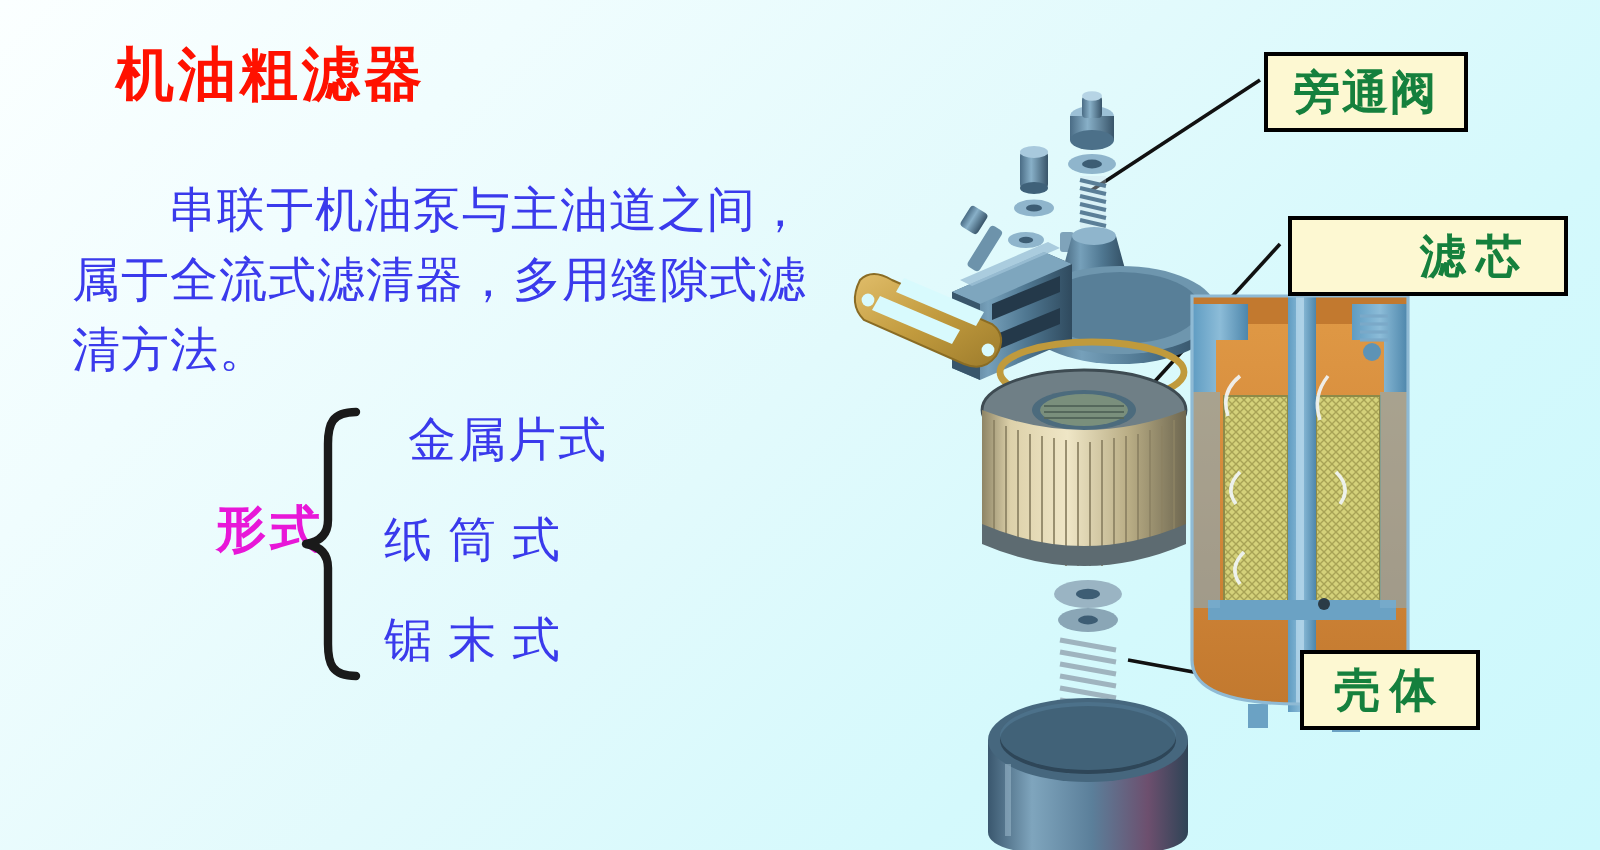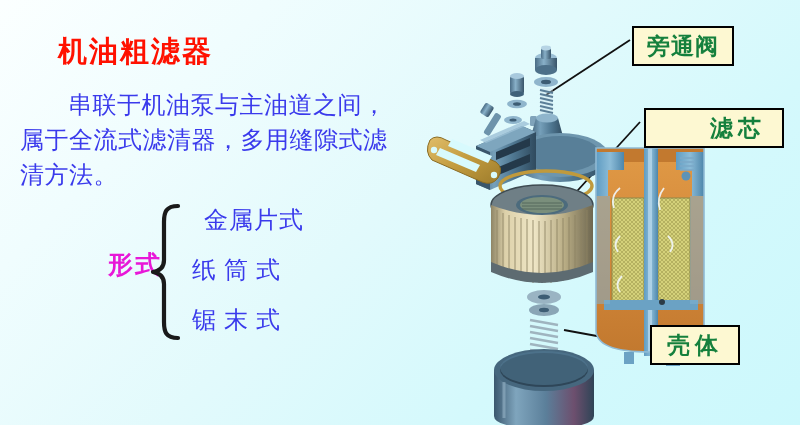--- a/index.html
+++ b/index.html
@@ -8,27 +8,27 @@
     font-family:"DejaVu Serif","Liberation Serif",serif;
   }
   #slide{
     position:relative;width:800px;height:425px;
     background:linear-gradient(135deg,#fbffff 0%,#f0fdfe 22%,#e2fafc 48%,#d4f9fc 72%,#ccf8fc 100%);
     overflow:hidden;
   }
 
   
   #title{
-    position:absolute;left:58px;top:36px;
+    position:absolute;left:58px;top:22px;
     font-size:29px;font-weight:bold;color:#ff1100;
     letter-spacing:2px;line-height:1.1;white-space:nowrap;
     font-family:"DejaVu Serif","Liberation Serif",serif;
   }
   #para{
-    position:absolute;left:20px;top:88px;width:380px;
+    position:absolute;left:36px;top:88px;width:380px;
     font-size:24px;color:#3a3aec;line-height:1.45;
     text-indent:48px;letter-spacing:0.5px;
     font-family:"DejaVu Serif","Liberation Serif",serif;
   }
 
   
   #formblock{position:absolute;left:40px;top:196px;width:360px;height:150px;}
   #form-label{
     position:absolute;left:28px;top:52px;
     font-size:25px;font-weight:bold;color:#e817d8;

